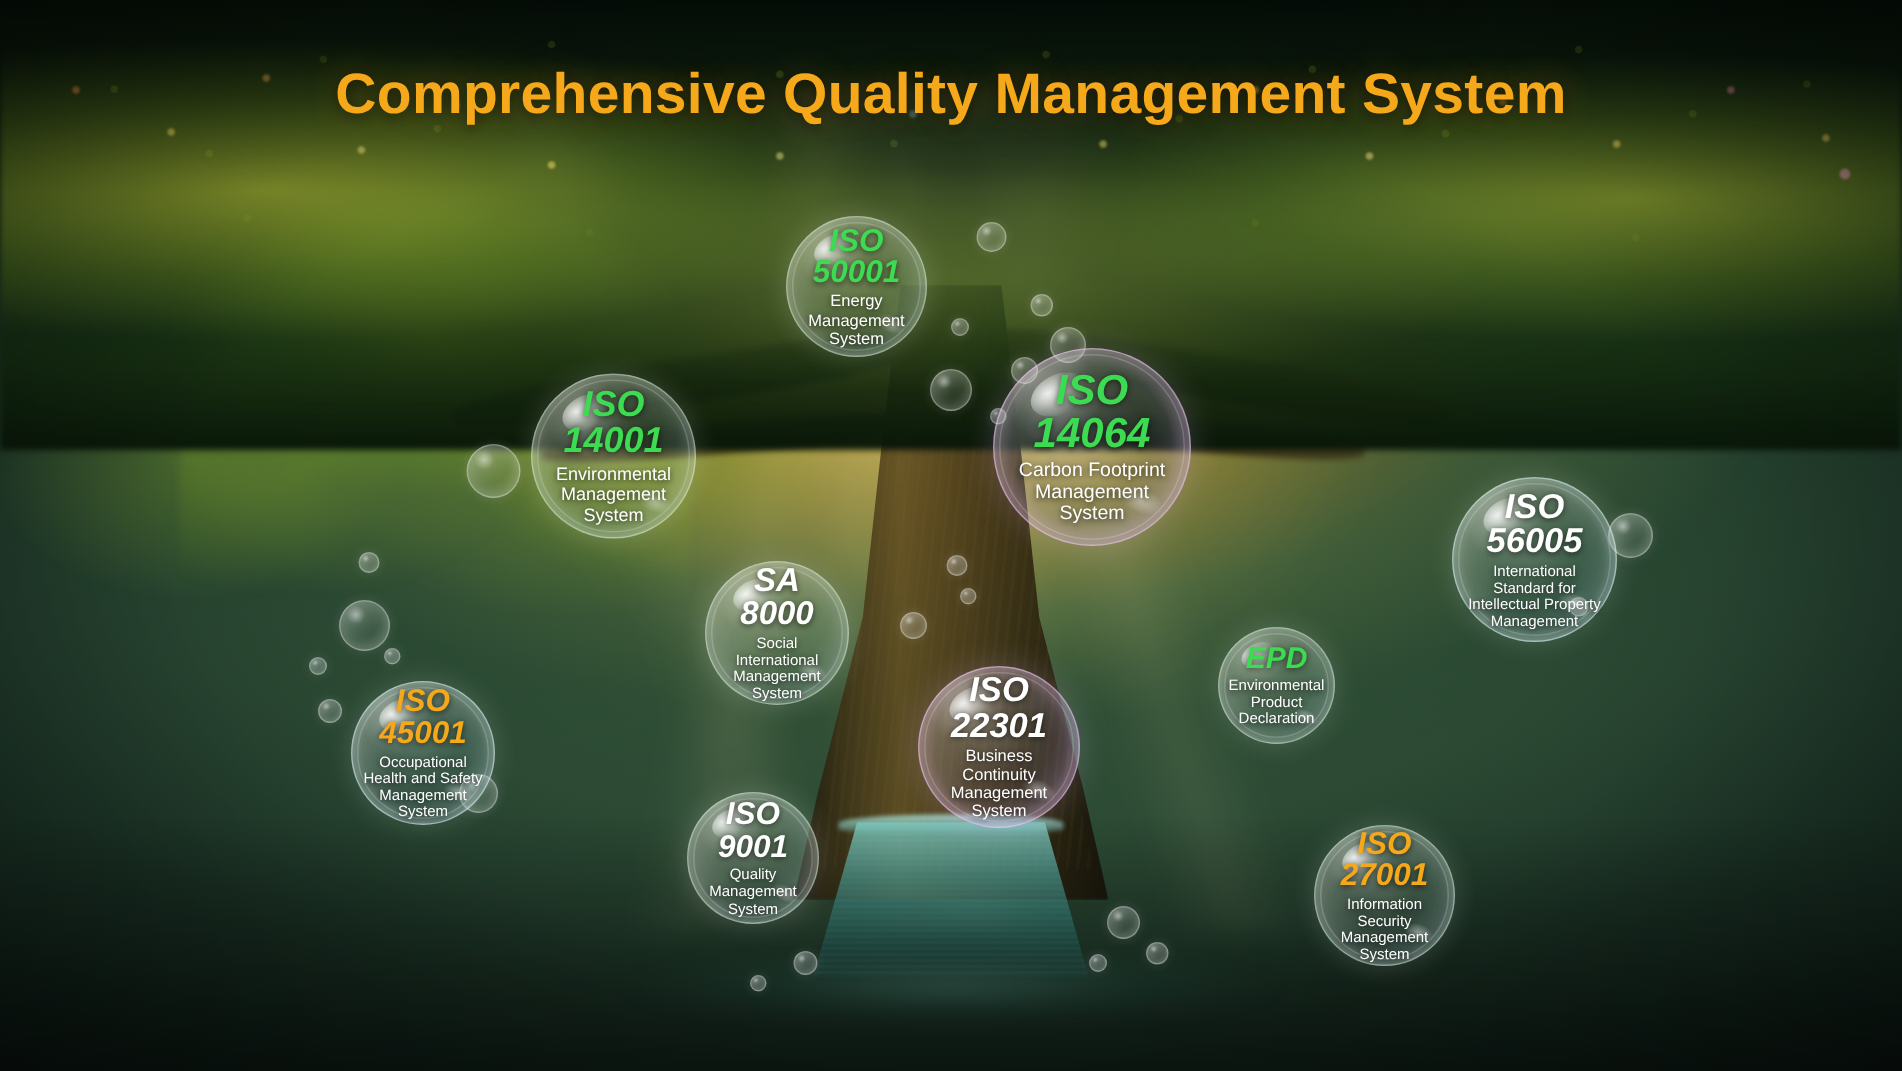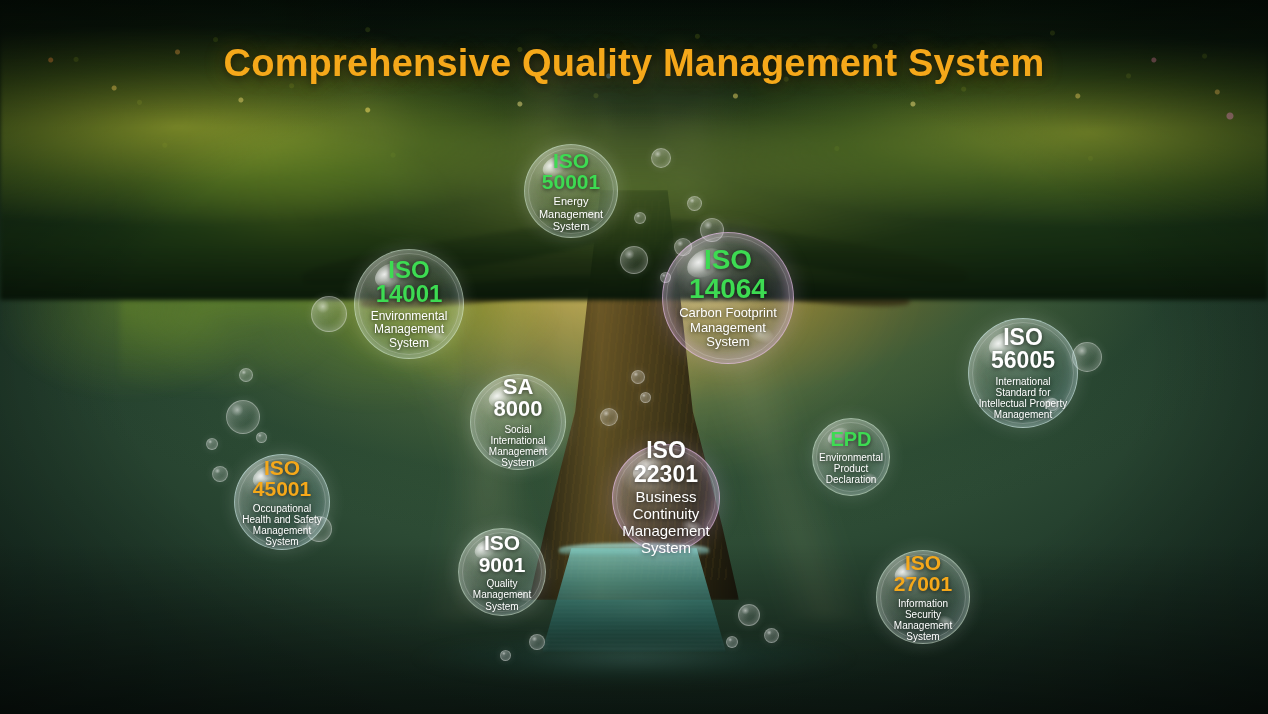--- a/index.html
+++ b/index.html
@@ -254,20 +254,21 @@
     background: radial-gradient(ellipse at 50% 50%, rgba(255,255,255,0.45) 0%, rgba(255,255,255,0) 72%);
     transform: rotate(22deg);
     pointer-events: none;
   }
   .bubble .code {
     position: relative;
     z-index: 2;
     font-weight: bold;
     line-height: 1.02;
     text-shadow: 0 1px 4px rgba(0,0,0,.6);
+    font-style: italic;
   }
   .bubble .desc {
     position: relative;
     z-index: 2;
     color: #ffffff;
     line-height: 1.12;
     margin-top: 3px;
     text-shadow: 0 1px 4px rgba(0,0,0,.75);
     padding: 0 6%;
   }
@@ -411,21 +412,21 @@
         <div class="spec2"></div>
         <div class="code" style="color: rgb(245, 168, 26); font-size: 21px; white-space: pre-line;">ISO
 45001</div>
         <div class="desc" style="font-size: 10px;">Occupational Health and Safety Management System</div>
       </div>
       <div class="bubble tint-violet" style="left: 612px; top: 444px; width: 108px; height: 108px;">
         <div class="spec"></div>
         <div class="spec2"></div>
         <div class="code" style="color: rgb(255, 255, 255); font-size: 23px; white-space: pre-line;">ISO
 22301</div>
-        <div class="desc" style="font-size: 15px;">Business Continuity Management System</div>
+        <div class="desc" style="font-size: 11px;">Business Continuity Management System</div>
       </div>
       <div class="bubble tint-green" style="left: 458px; top: 528px; width: 88px; height: 88px;">
         <div class="spec"></div>
         <div class="spec2"></div>
         <div class="code" style="color: rgb(255, 255, 255); font-size: 21px; white-space: pre-line;">ISO
 9001</div>
         <div class="desc" style="font-size: 10px;">Quality Management System</div>
       </div>
       <div class="bubble tint-green" style="left: 876px; top: 550px; width: 94px; height: 94px;">
         <div class="spec"></div>

